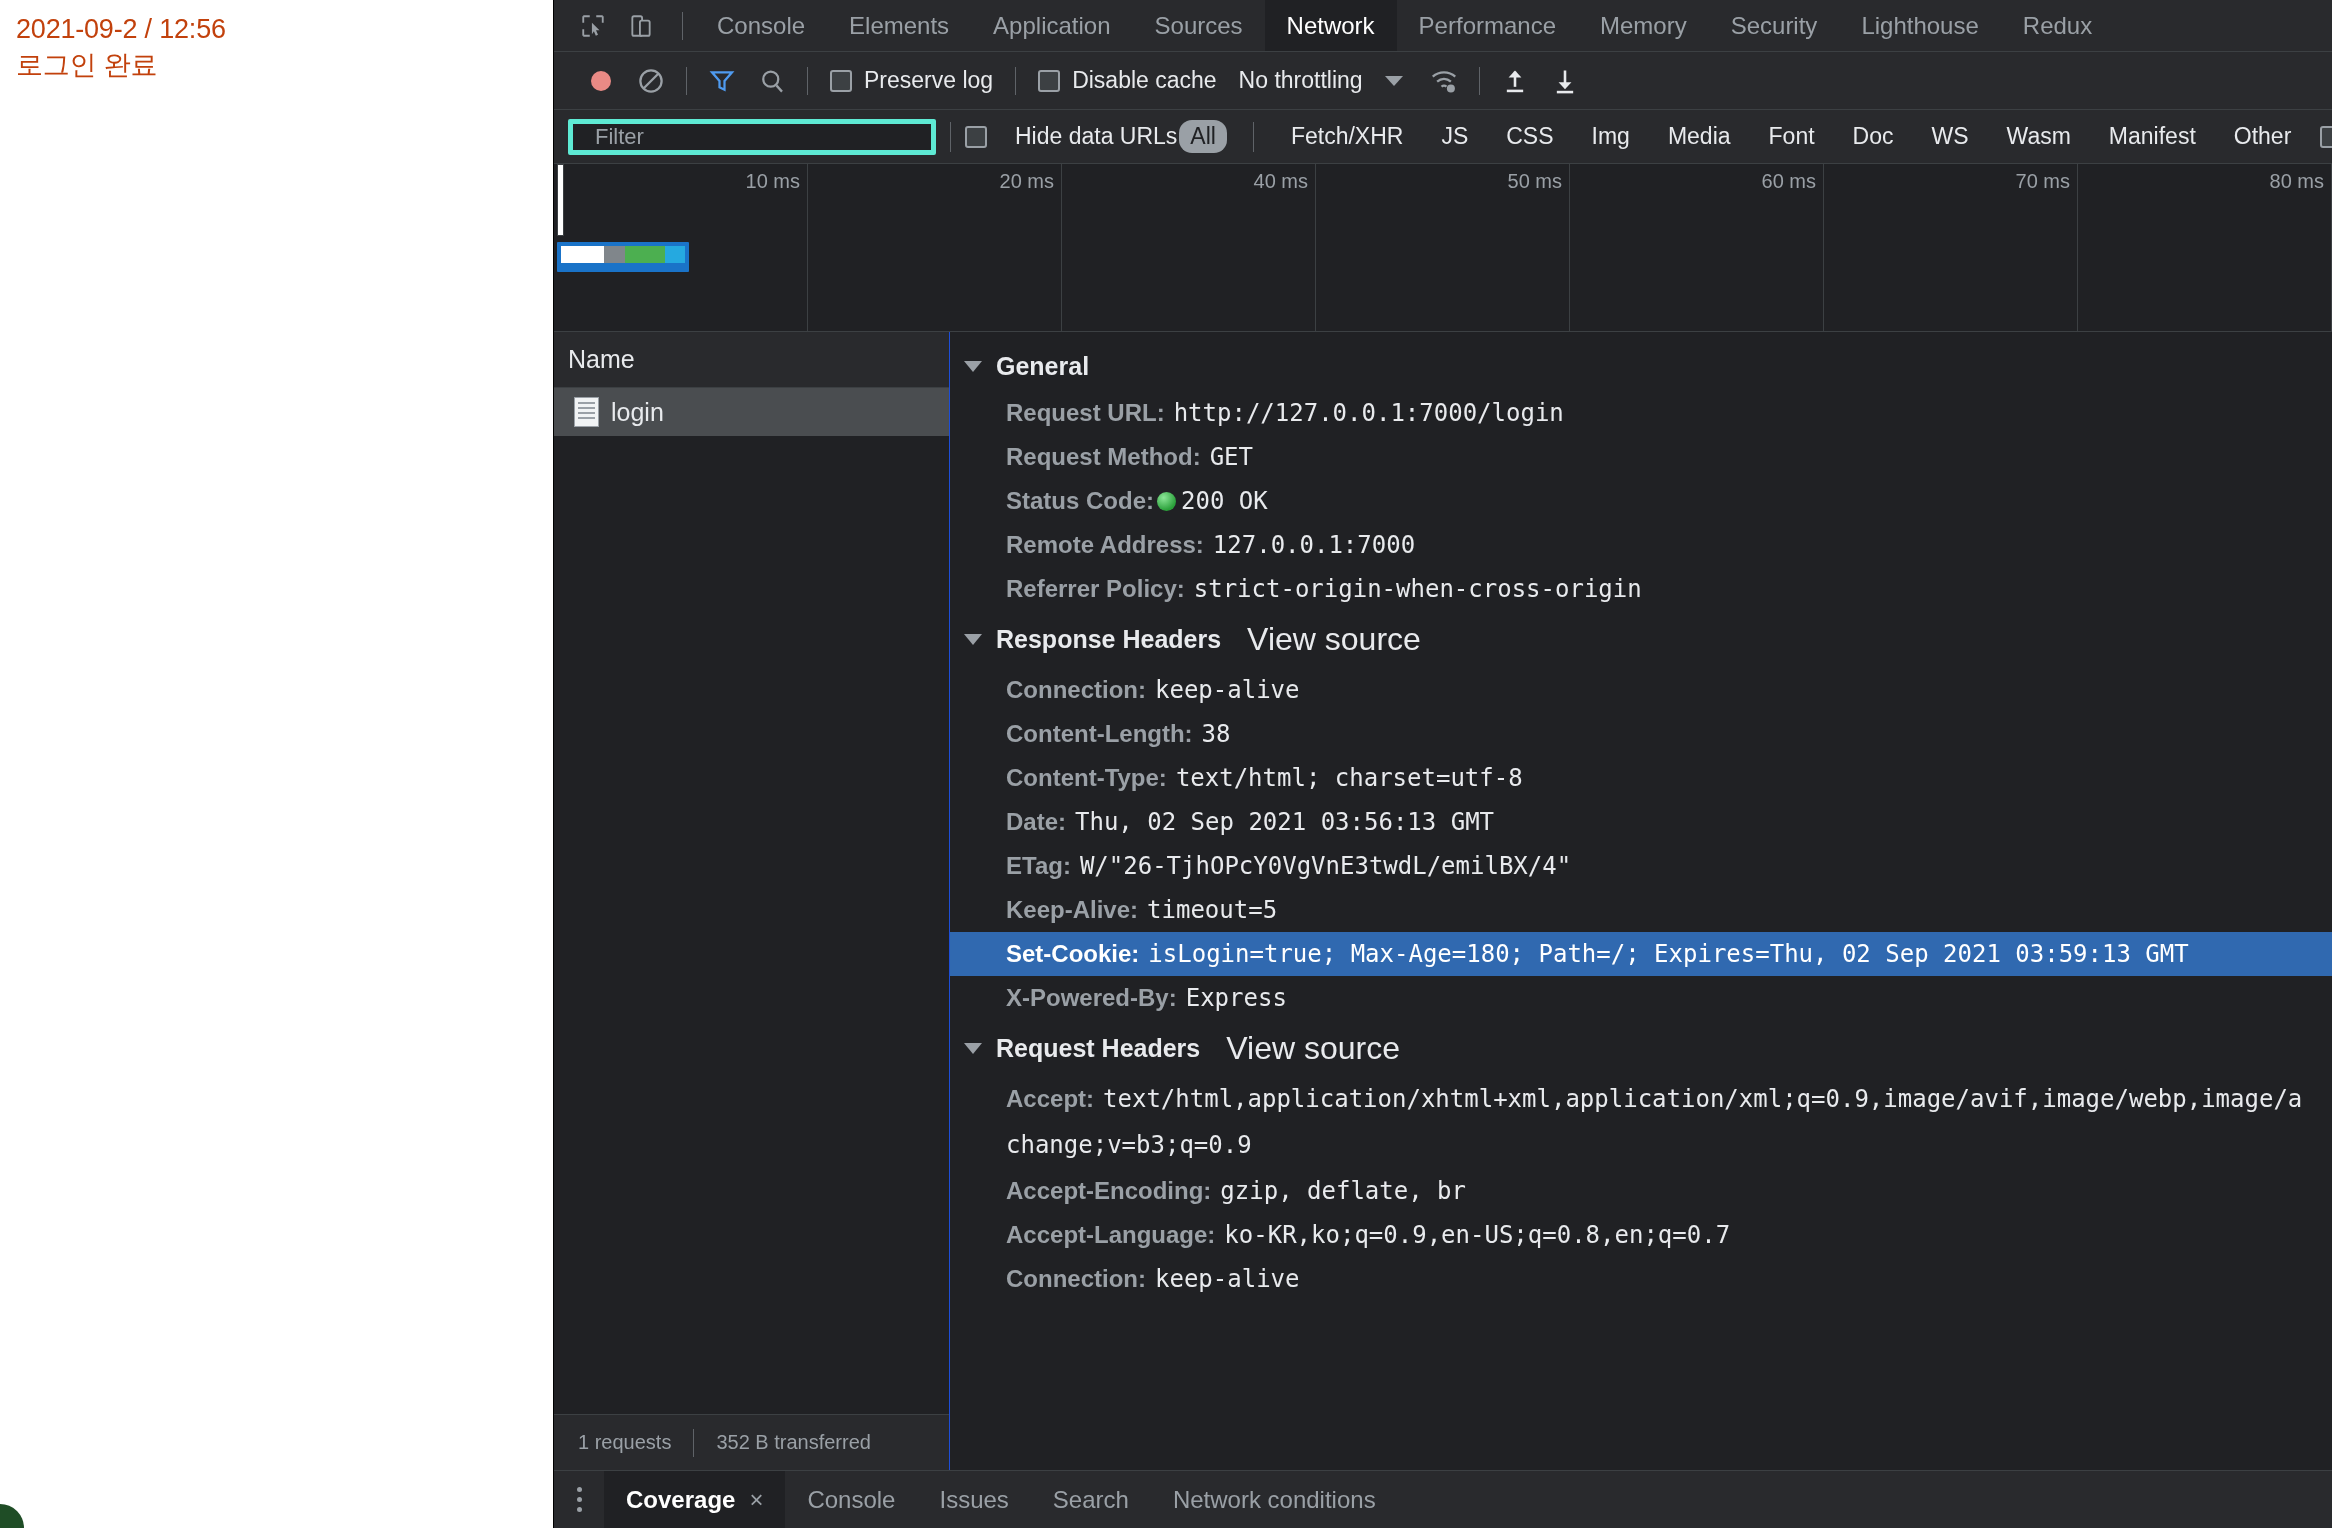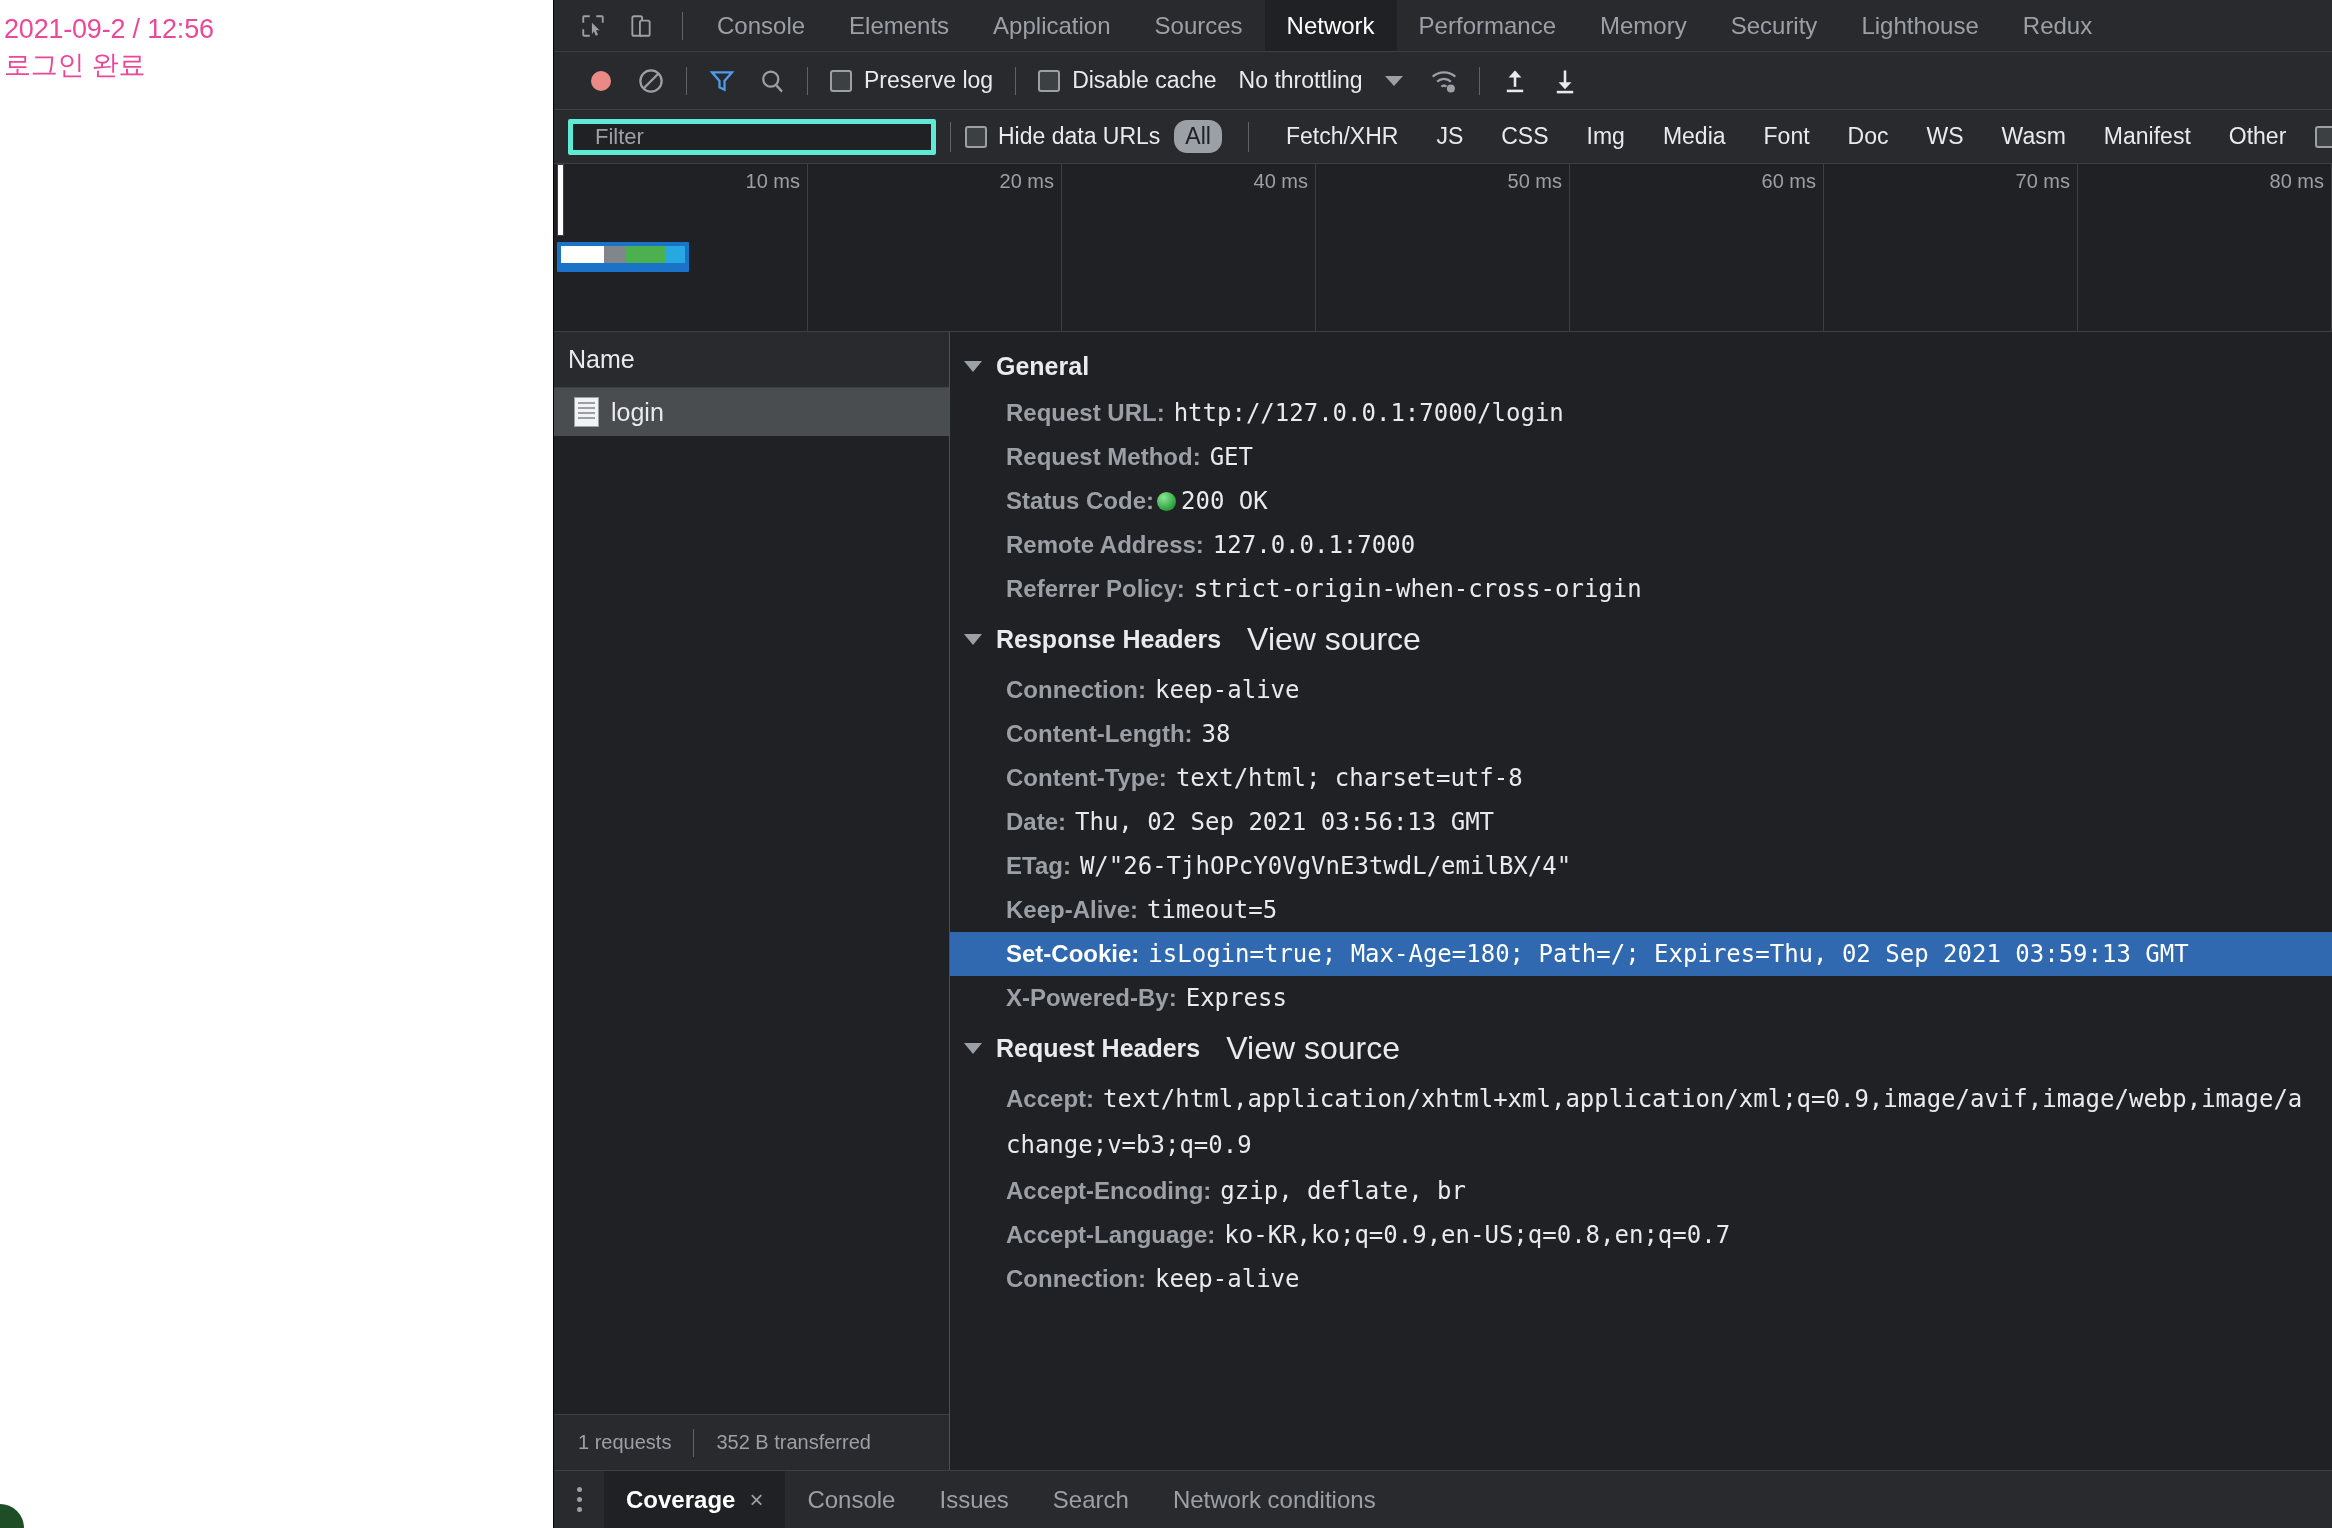--- a/index.html
+++ b/index.html
@@ -14,22 +14,22 @@
   
   .page-viewport {
     width: 553px; height: 1528px;
     background: #ffffff;
     position: relative;
     flex: 0 0 553px;
     overflow: hidden;
   }
   .page-text {
     position: absolute;
-    left: 4px; top: 12px;
-    color: #ec4899;
+    left: 16px; top: 12px;
+    color: #c2410c;
     font-size: 27px;
     line-height: 1.32;
     letter-spacing: -0.2px;
   }
   .page-text .line2 { display: block; }
   .corner-curve {
     position: absolute;
     left: -24px; bottom: -24px;
     width: 48px; height: 48px;
     border-radius: 50%;
@@ -119,21 +119,21 @@
     background: #202124;
     border: 5px solid #5eead4;
     border-radius: 2px;
     color: #9aa0a6;
     font-size: 22px;
     padding: 0 22px;
     display: flex; align-items: center;
     flex: 0 0 368px;
   }
   .filter-sep { width:1px; height:30px; background:#5f6368; margin:0 14px; flex:0 0 1px; }
-  .hide-data { display:flex; align-items:center; gap:11px; color:#e8eaed; font-size:23px; white-space:nowrap; padding-right:14px; }
+  .hide-data { display:flex; align-items:center; gap:28px; color:#e8eaed; font-size:23px; white-space:nowrap; padding-right:2px; }
   .types { display:flex; align-items:center; gap:16px; }
   .type-btn {
     color:#e8eaed; font-size:23px; padding: 3px 11px; border-radius:13px; white-space:nowrap;
   }
   .type-btn.active { background:#9aa0a6; color:#202124; }
   .hasblocked { display:flex; align-items:center; gap:11px; color:#e8eaed; font-size:23px; white-space:nowrap; padding-left:18px; }
 
   
   .overview {
     height: 168px;

